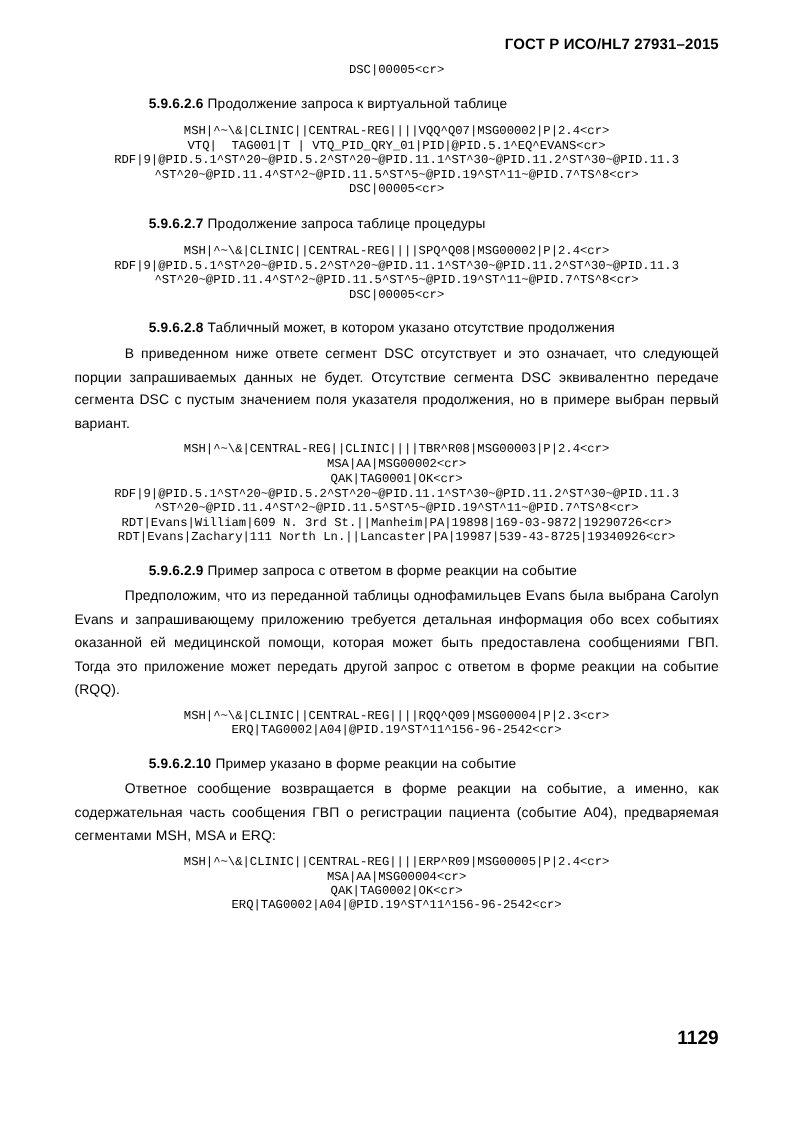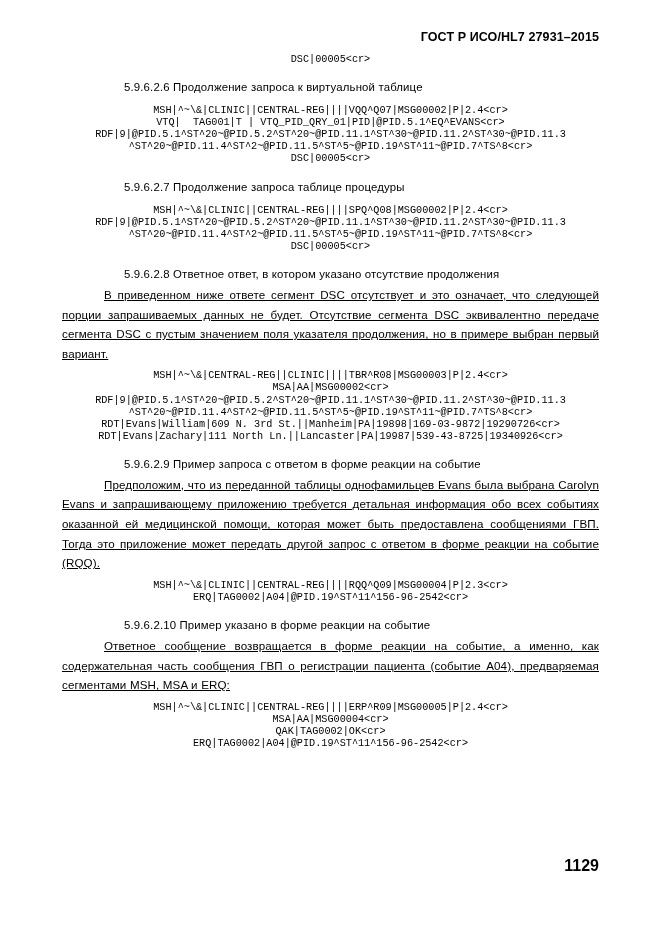--- a/index.html
+++ b/index.html
@@ -58,36 +58,35 @@
   
   .clause {
     font-family: "Liberation Sans", sans-serif;
     font-size: 11.4px;
     line-height: 14px;
     margin: 0;
     text-indent: 42px;
     letter-spacing: 0.15px;
   }
   .clause .num {
-    font-weight: normal;
+    font-weight: bold;
     padding-left: 20px;
   }
 
   
   .para {
     font-family: "Liberation Sans", sans-serif;
     font-size: 11.6px;
     line-height: 19.6px;
     text-align: justify;
     text-align-last: left;
     margin: 0;
     text-indent: 42px;
     letter-spacing: 0.1px;
     word-spacing: 0.2px;
-    text-decoration: underline;
   }
 
   
   .gap-s  { height: 7px; }
   .gap-m  { height: 11px; }
   .gap-l  { height: 14px; }
   .gap-xs { height: 4px; }
 
   
   .page-number {
@@ -136,31 +135,32 @@
 
     <div class="code-block">
       <div class="code-line">MSH|^~\&amp;|CLINIC||CENTRAL-REG||||SPQ^Q08|MSG00002|P|2.4&lt;cr&gt;</div>
       <div class="code-line">RDF|9|@PID.5.1^ST^20~@PID.5.2^ST^20~@PID.11.1^ST^30~@PID.11.2^ST^30~@PID.11.3</div>
       <div class="code-line">^ST^20~@PID.11.4^ST^2~@PID.11.5^ST^5~@PID.19^ST^11~@PID.7^TS^8&lt;cr&gt;</div>
       <div class="code-line">DSC|00005&lt;cr&gt;</div>
     </div>
 
     <div class="gap-l"></div>
 
-    <p class="clause"><span class="num">5.9.6.2.8</span><span>&nbsp;</span><span>Ответное ответ, в котором указано отсутствие продолжения</span></p>
+    <p class="clause"><span class="num">5.9.6.2.8</span><span>&nbsp;</span><span>Табличный может, в котором указано отсутствие продолжения</span></p>
 
     <div class="gap-xs"></div>
 
     <p class="para">В приведенном ниже ответе сегмент DSC отсутствует и это означает, что следующей порции запрашиваемых данных не будет. Отсутствие сегмента DSC эквивалентно передаче сегмента DSC с пустым значением поля указателя продолжения, но в примере выбран первый вариант.</p>
 
     <div class="gap-s"></div>
 
     <div class="code-block">
       <div class="code-line">MSH|^~\&amp;|CENTRAL-REG||CLINIC||||TBR^R08|MSG00003|P|2.4&lt;cr&gt;</div>
       <div class="code-line">MSA|AA|MSG00002&lt;cr&gt;</div>
+      <div class="code-line">QAK|TAG0001|OK&lt;cr&gt;</div>
       <div class="code-line">RDF|9|@PID.5.1^ST^20~@PID.5.2^ST^20~@PID.11.1^ST^30~@PID.11.2^ST^30~@PID.11.3</div>
       <div class="code-line">^ST^20~@PID.11.4^ST^2~@PID.11.5^ST^5~@PID.19^ST^11~@PID.7^TS^8&lt;cr&gt;</div>
       <div class="code-line">RDT|Evans|William|609 N. 3rd St.||Manheim|PA|19898|169-03-9872|19290726&lt;cr&gt;</div>
       <div class="code-line">RDT|Evans|Zachary|111 North Ln.||Lancaster|PA|19987|539-43-8725|19340926&lt;cr&gt;</div>
     </div>
 
     <div class="gap-l"></div>
 
     <p class="clause"><span class="num">5.9.6.2.9</span><span>&nbsp;</span><span>Пример запроса с ответом в форме реакции на событие</span></p>
 

